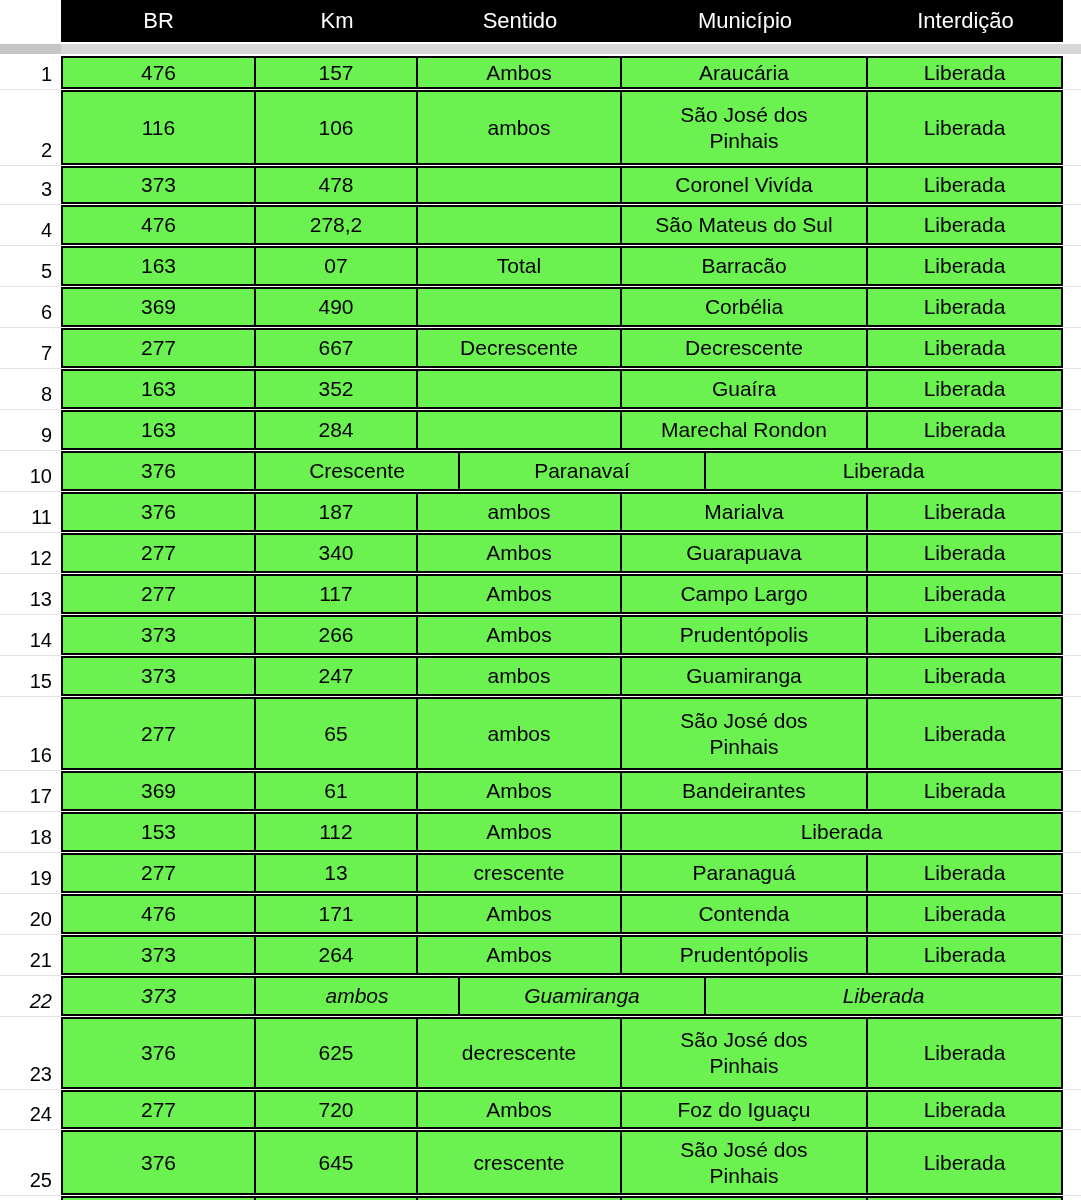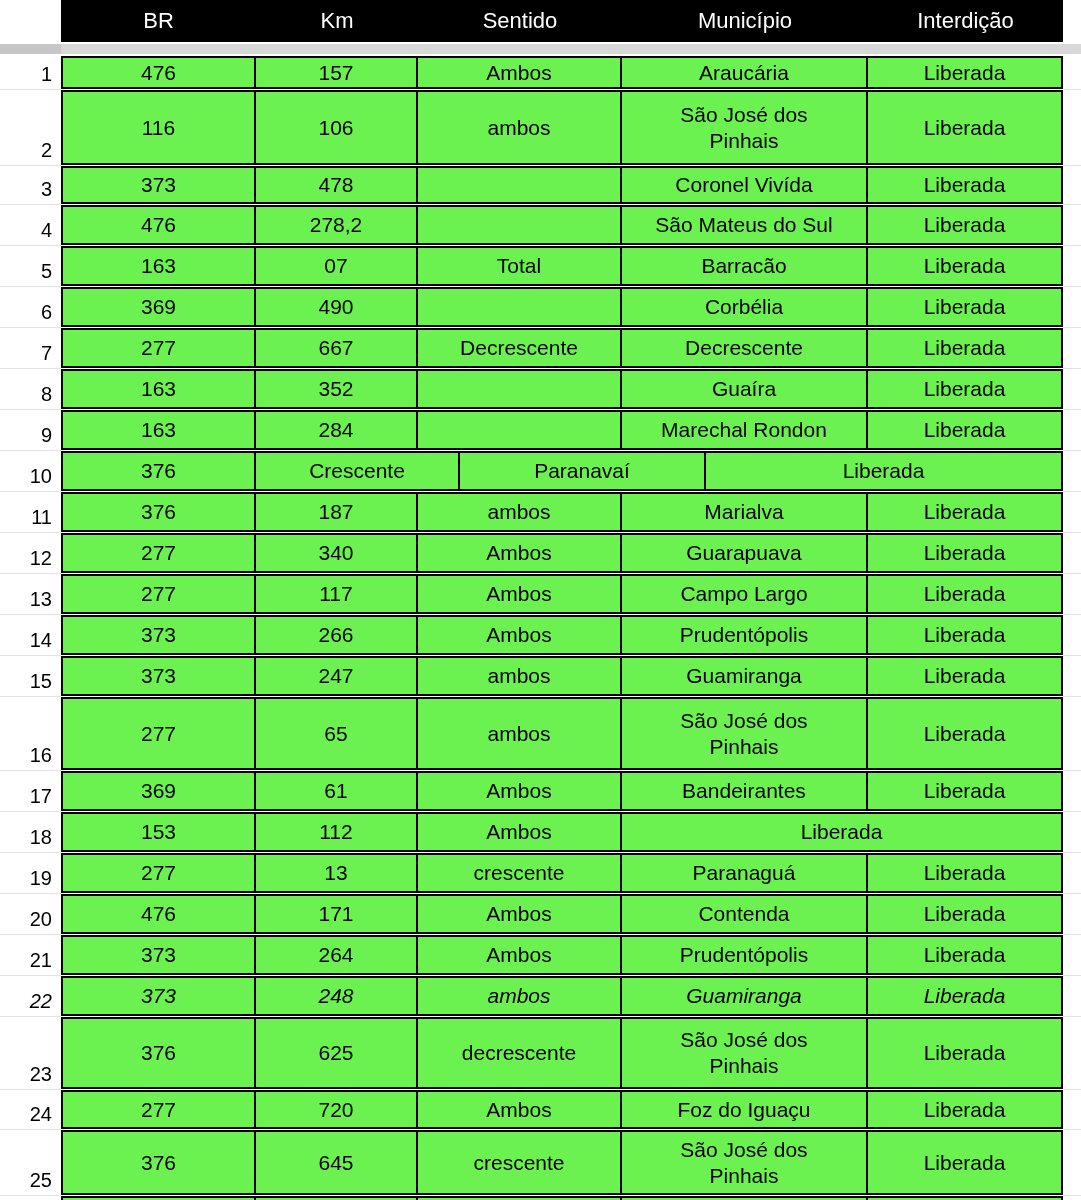--- a/index.html
+++ b/index.html
@@ -348,21 +348,20 @@
       <div class="cell col-sentido">Ambos</div>
       <div class="cell col-municipio">Prudentópolis</div>
       <div class="cell col-interdicao">Liberada</div>
     </div>
     <div class="right-strip"></div>
   </div>
       <div class="grid-row" style="height: 41px; font-style: italic;">
     <div class="gutter">22</div>
     <div class="row-block">
       <div class="cell col-br">373</div>
-      <div class="cell col-km">248</div>
       <div class="cell col-sentido">ambos</div>
       <div class="cell col-municipio">Guamiranga</div>
       <div class="cell col-interdicao">Liberada</div>
     </div>
     <div class="right-strip"></div>
   </div>
       <div class="grid-row" style="height: 73px;">
     <div class="gutter">23</div>
     <div class="row-block">
       <div class="cell col-br">376</div>

